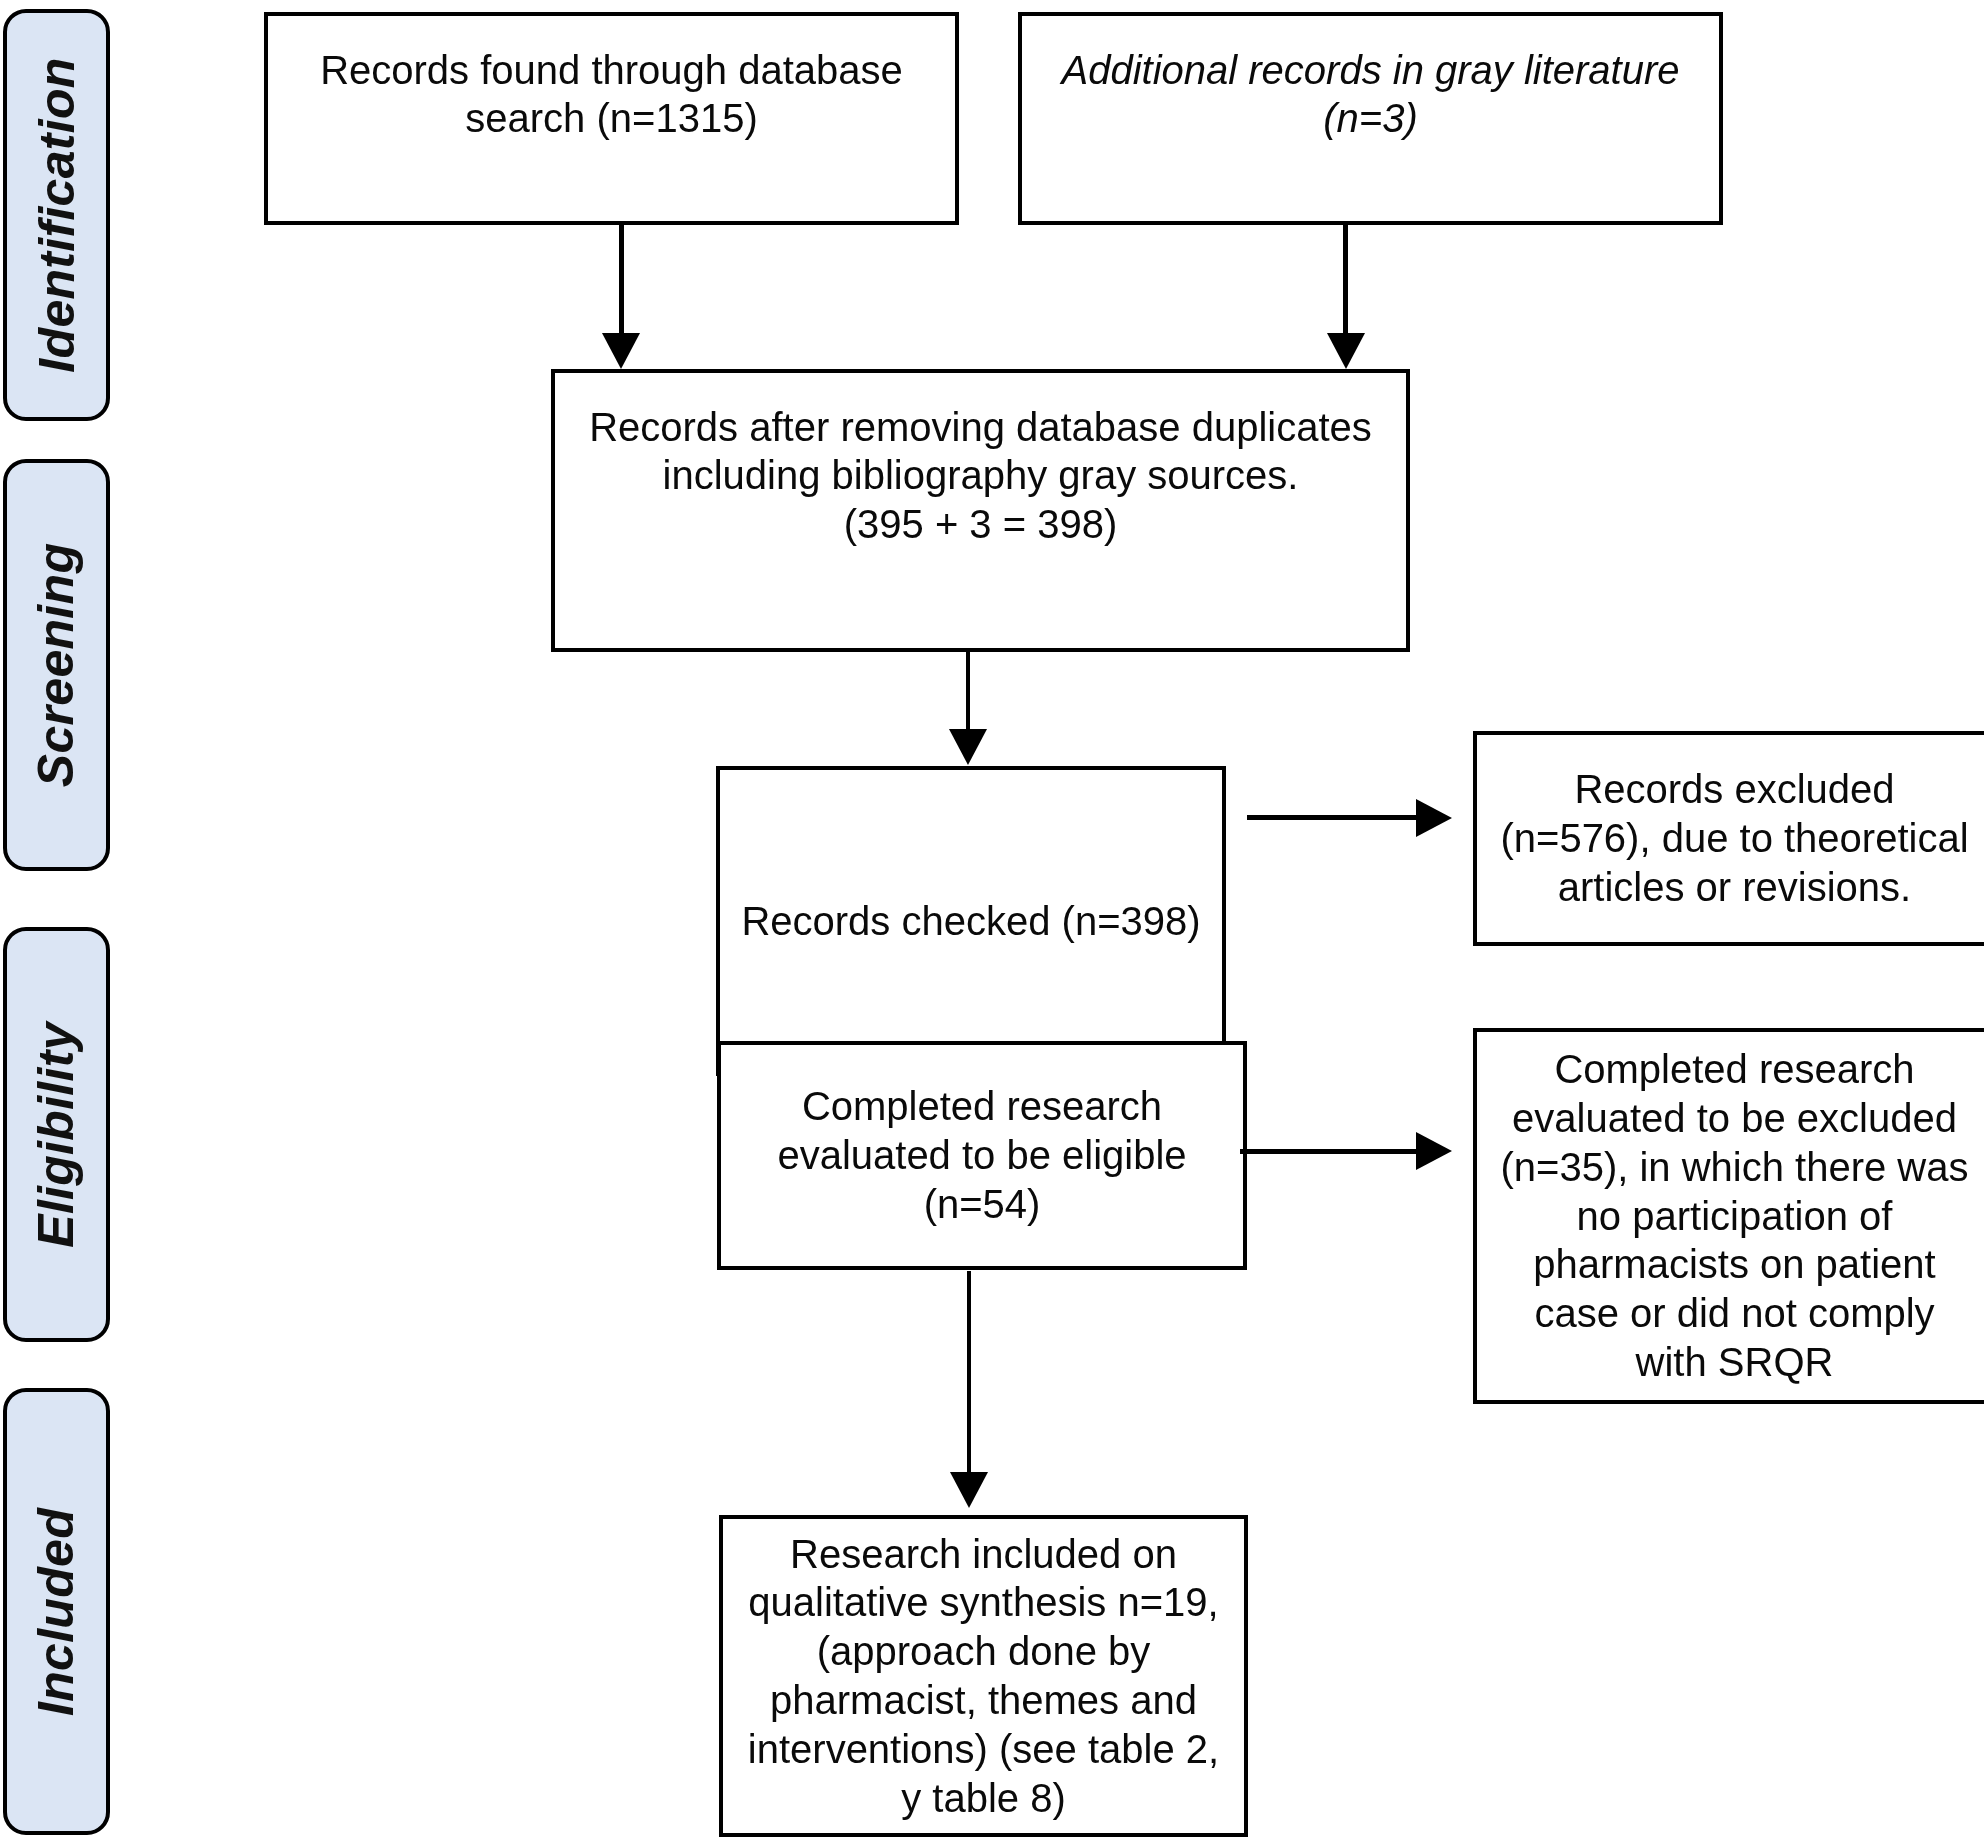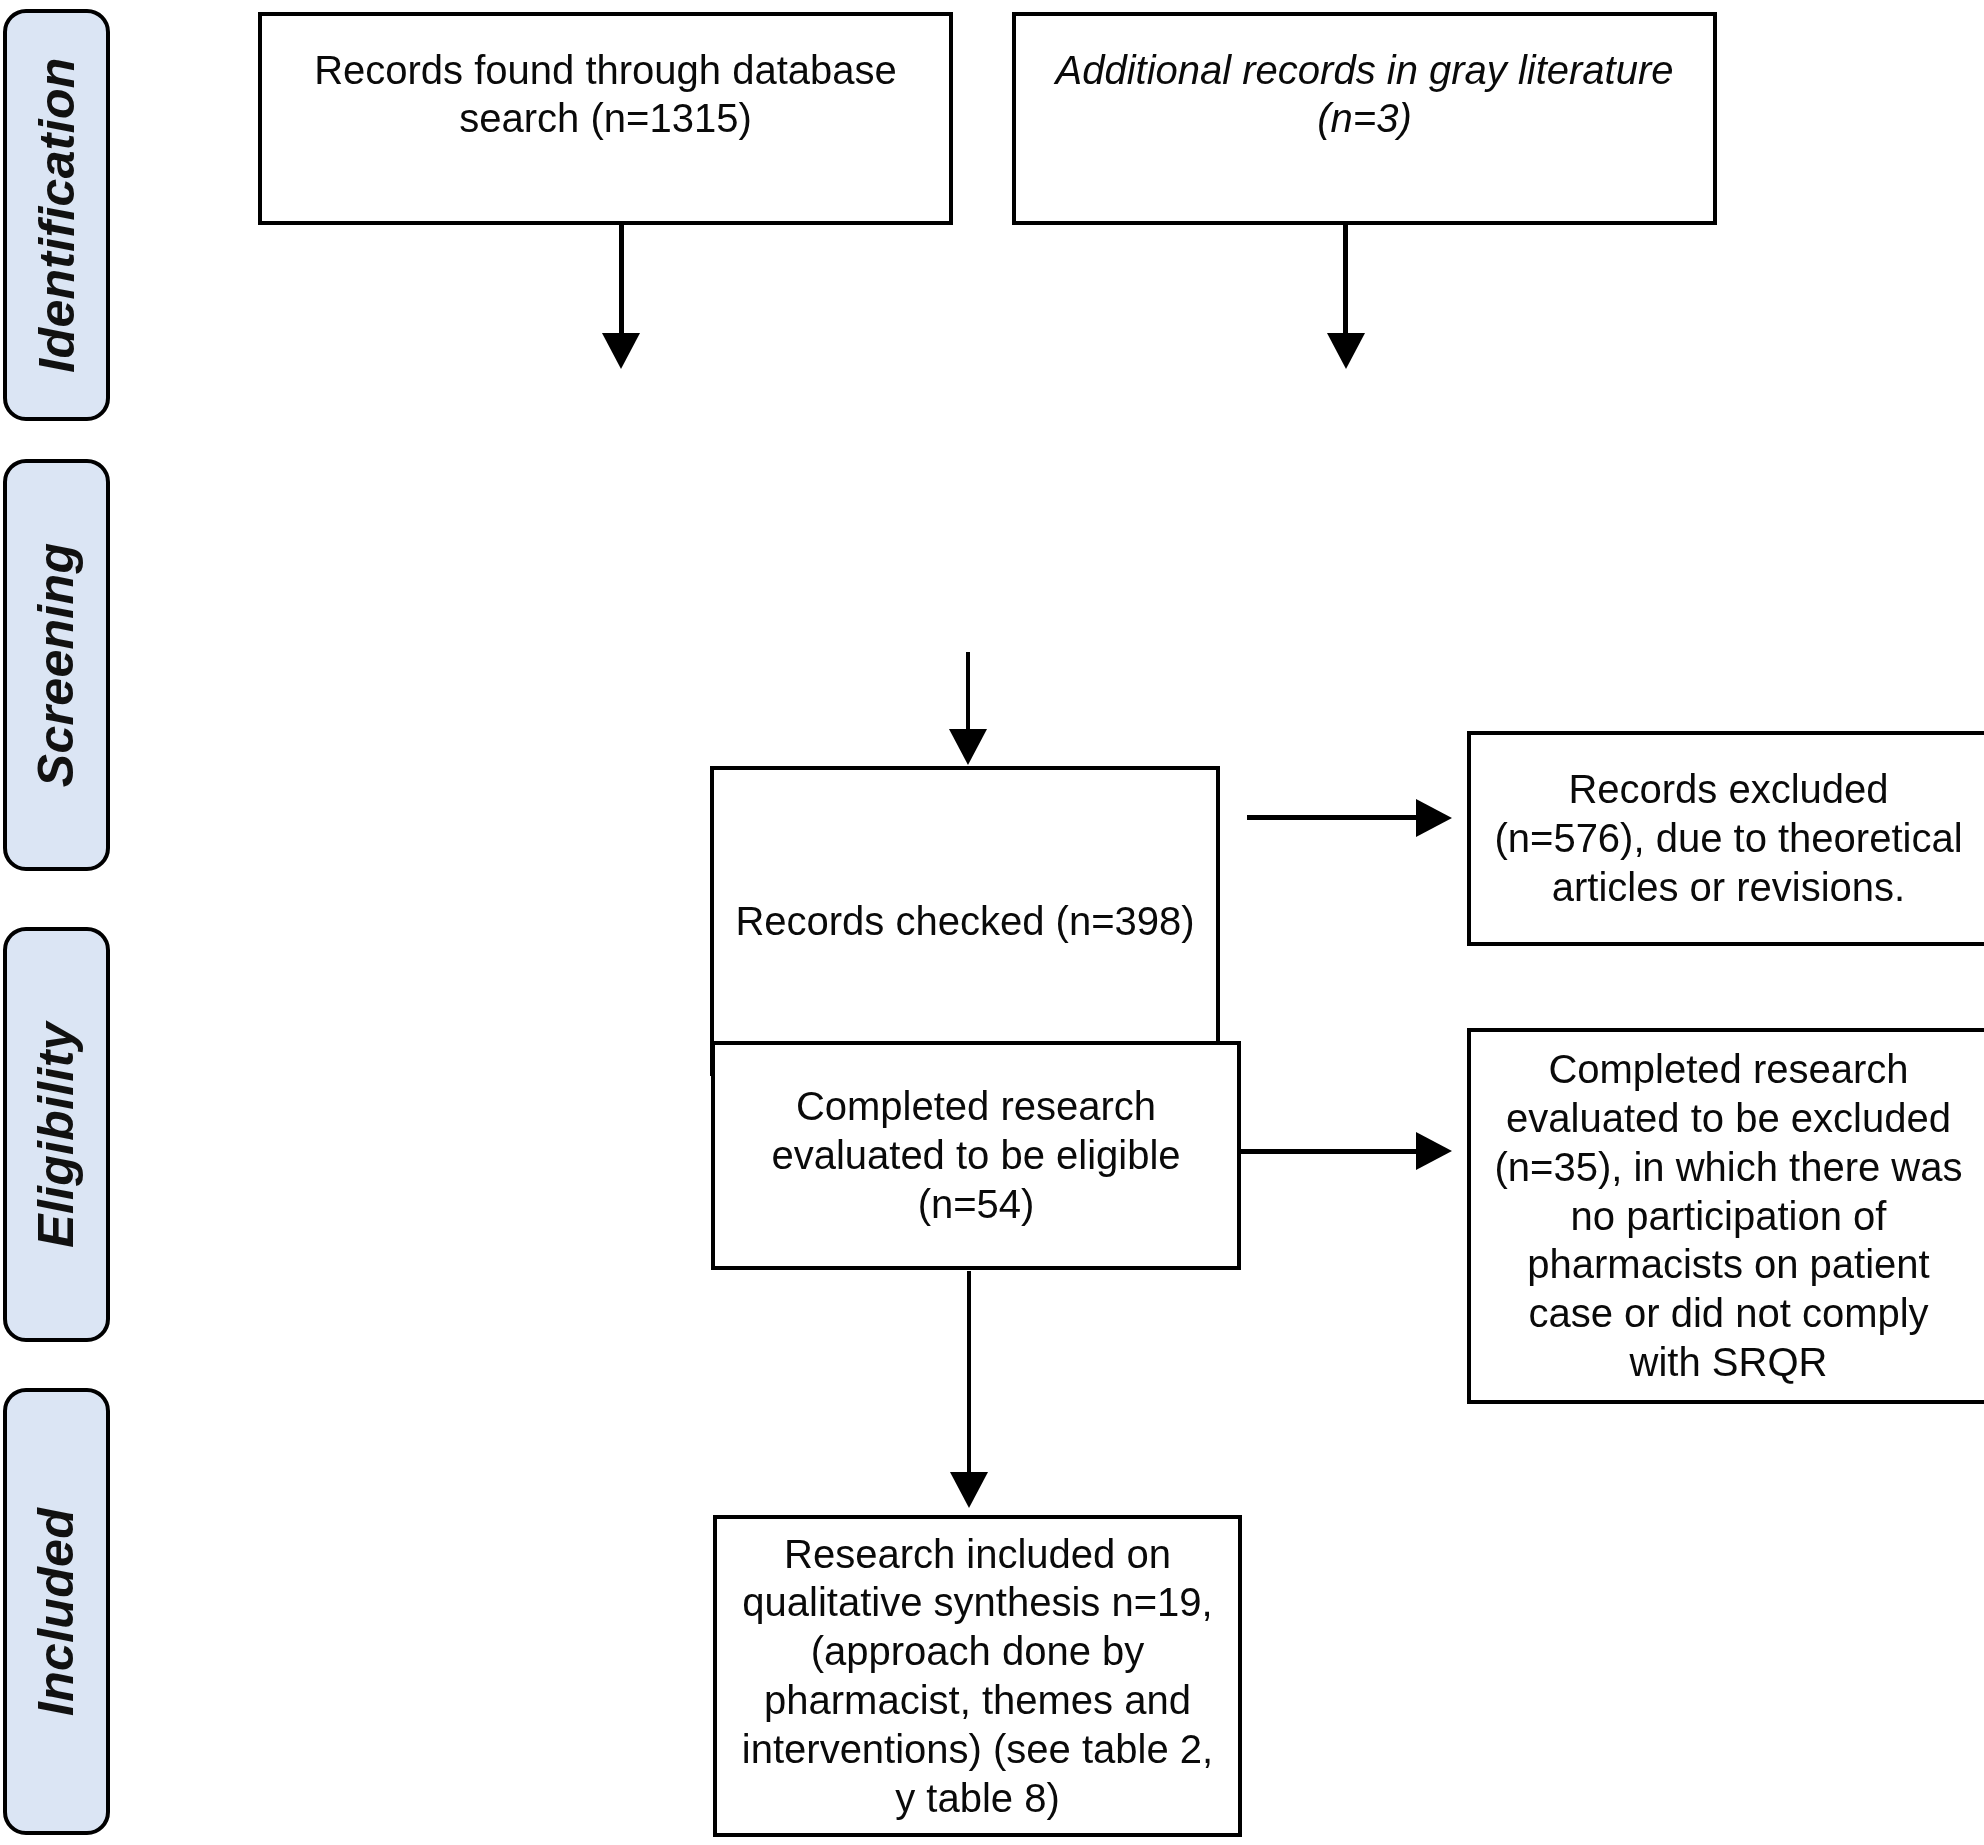--- a/index.html
+++ b/index.html
@@ -45,20 +45,21 @@
   
   .flow-box {
     position: absolute;
     background: #ffffff;
     border: 4px solid #000000;
     box-sizing: border-box;
     display: flex;
     align-items: center;
     justify-content: center;
     padding: 4px 9.4px;
+    margin-left: 6px;
   }
   .flow-box .box-text {
     width: 100%;
     text-align: center;
     font-family: "Liberation Sans", sans-serif;
     font-size: 40px;
     line-height: 1.22;
     color: #0a0a0a;
     white-space: pre-line;
   }
@@ -125,20 +126,25 @@
     <span class="box-text">Additional records in gray literature
 (n=3)</span>
   </div>
 
   <div class="v-line" style="left:619px; top:225px; width:4.7px; height:111px;"></div>
   <div class="arrow-down" style="left:602px; top:333px;"></div>
 
   <div class="v-line" style="left:1343px; top:225px; width:4.7px; height:111px;"></div>
   <div class="arrow-down" style="left:1327px; top:333px;"></div>
 
+  <div class="flow-box top-aligned" style="left:545px; top:369px; width:859px; height:283px;">
+    <span class="box-text">Records after removing database duplicates
+including bibliography gray sources.
+(395 + 3 = 398)</span>
+  </div>
 
   <div class="v-line" style="left:966px; top:652px; width:4px; height:81px;"></div>
   <div class="arrow-down" style="left:949px; top:729px;"></div>
 
   <div class="flow-box" style="left:710px; top:766px; width:510px; height:310px;">
     <span class="box-text">Records checked (n=398)</span>
   </div>
 
   <div class="h-line" style="left:1247px; top:815px; width:171px; height:5.4px;"></div>
   <div class="arrow-right" style="left:1416px; top:799px;"></div>

